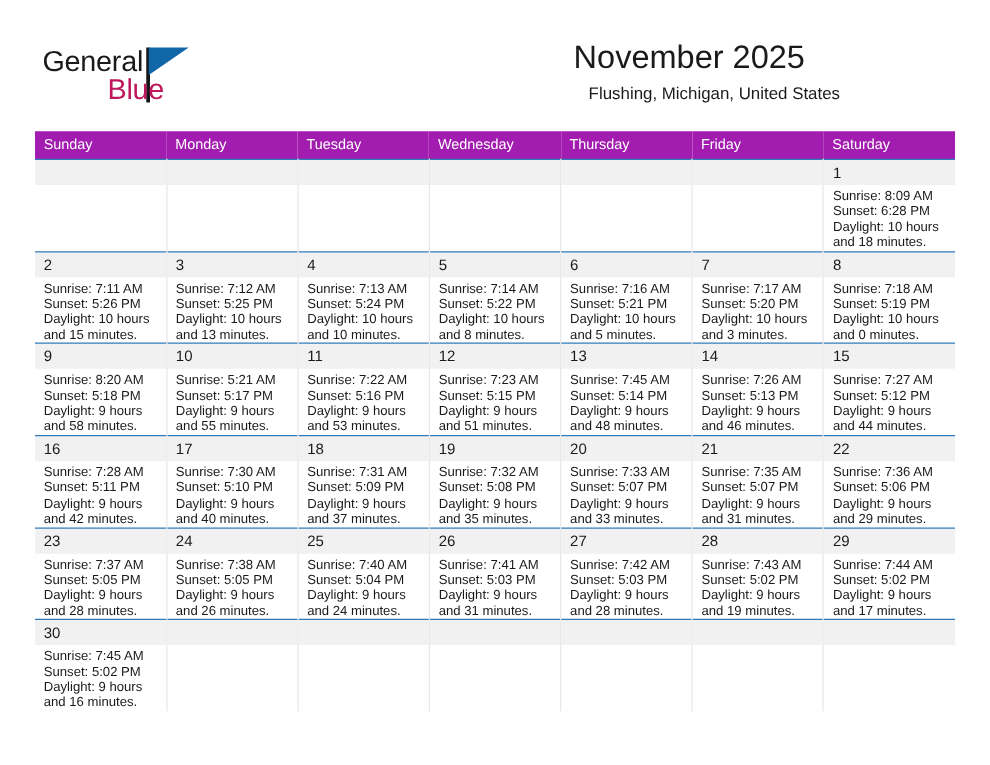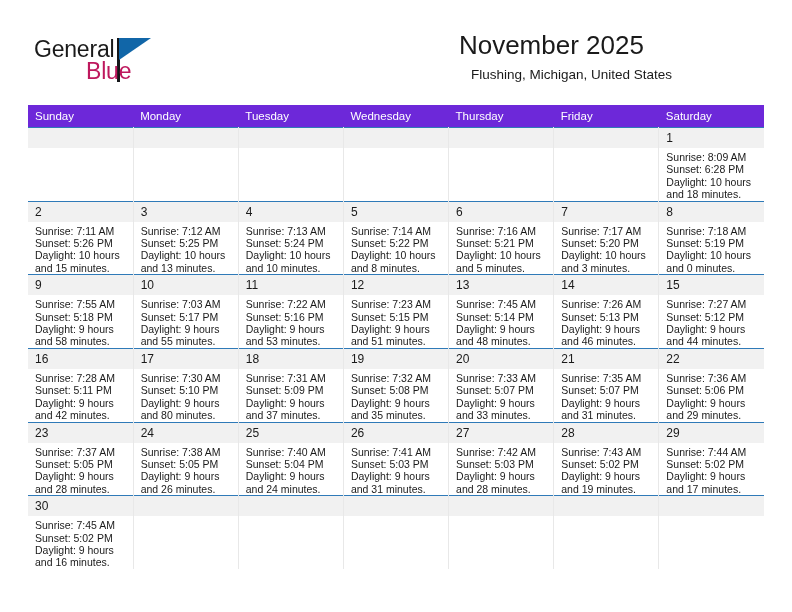--- a/index.html
+++ b/index.html
@@ -95,21 +95,21 @@
   
   .calendar {
     position: absolute;
     left: 28px;
     top: 105px;
     width: 736px;
     border-collapse: collapse;
     table-layout: fixed;
   }
   .calendar th {
-    background: #6d28d9;
+    background: #a21caf;
     color: #ffffff;
     font-weight: normal;
     font-size: 11.5px;
     text-align: left;
     padding: 5px 0 5px 7px;
     height: 11px;
     border: none;
   }
   .calendar td {
     vertical-align: top;
@@ -309,30 +309,30 @@
               <div>Sunset: 5:19 PM</div>
               <div>Daylight: 10 hours</div>
               <div>and 0 minutes.</div>
             </div>
           </td>
         </tr>
         <tr class="week-row">
           <td>
             <div class="daynum">9</div>
             <div class="details">
-              <div>Sunrise: 7:55 AM</div>
+              <div>Sunrise: 8:20 AM</div>
               <div>Sunset: 5:18 PM</div>
               <div>Daylight: 9 hours</div>
               <div>and 58 minutes.</div>
             </div>
           </td>
           <td>
             <div class="daynum">10</div>
             <div class="details">
-              <div>Sunrise: 7:03 AM</div>
+              <div>Sunrise: 5:21 AM</div>
               <div>Sunset: 5:17 PM</div>
               <div>Daylight: 9 hours</div>
               <div>and 55 minutes.</div>
             </div>
           </td>
           <td>
             <div class="daynum">11</div>
             <div class="details">
               <div>Sunrise: 7:22 AM</div>
               <div>Sunset: 5:16 PM</div>
@@ -386,21 +386,21 @@
               <div>Daylight: 9 hours</div>
               <div>and 42 minutes.</div>
             </div>
           </td>
           <td>
             <div class="daynum">17</div>
             <div class="details">
               <div>Sunrise: 7:30 AM</div>
               <div>Sunset: 5:10 PM</div>
               <div>Daylight: 9 hours</div>
-              <div>and 80 minutes.</div>
+              <div>and 40 minutes.</div>
             </div>
           </td>
           <td>
             <div class="daynum">18</div>
             <div class="details">
               <div>Sunrise: 7:31 AM</div>
               <div>Sunset: 5:09 PM</div>
               <div>Daylight: 9 hours</div>
               <div>and 37 minutes.</div>
             </div>

